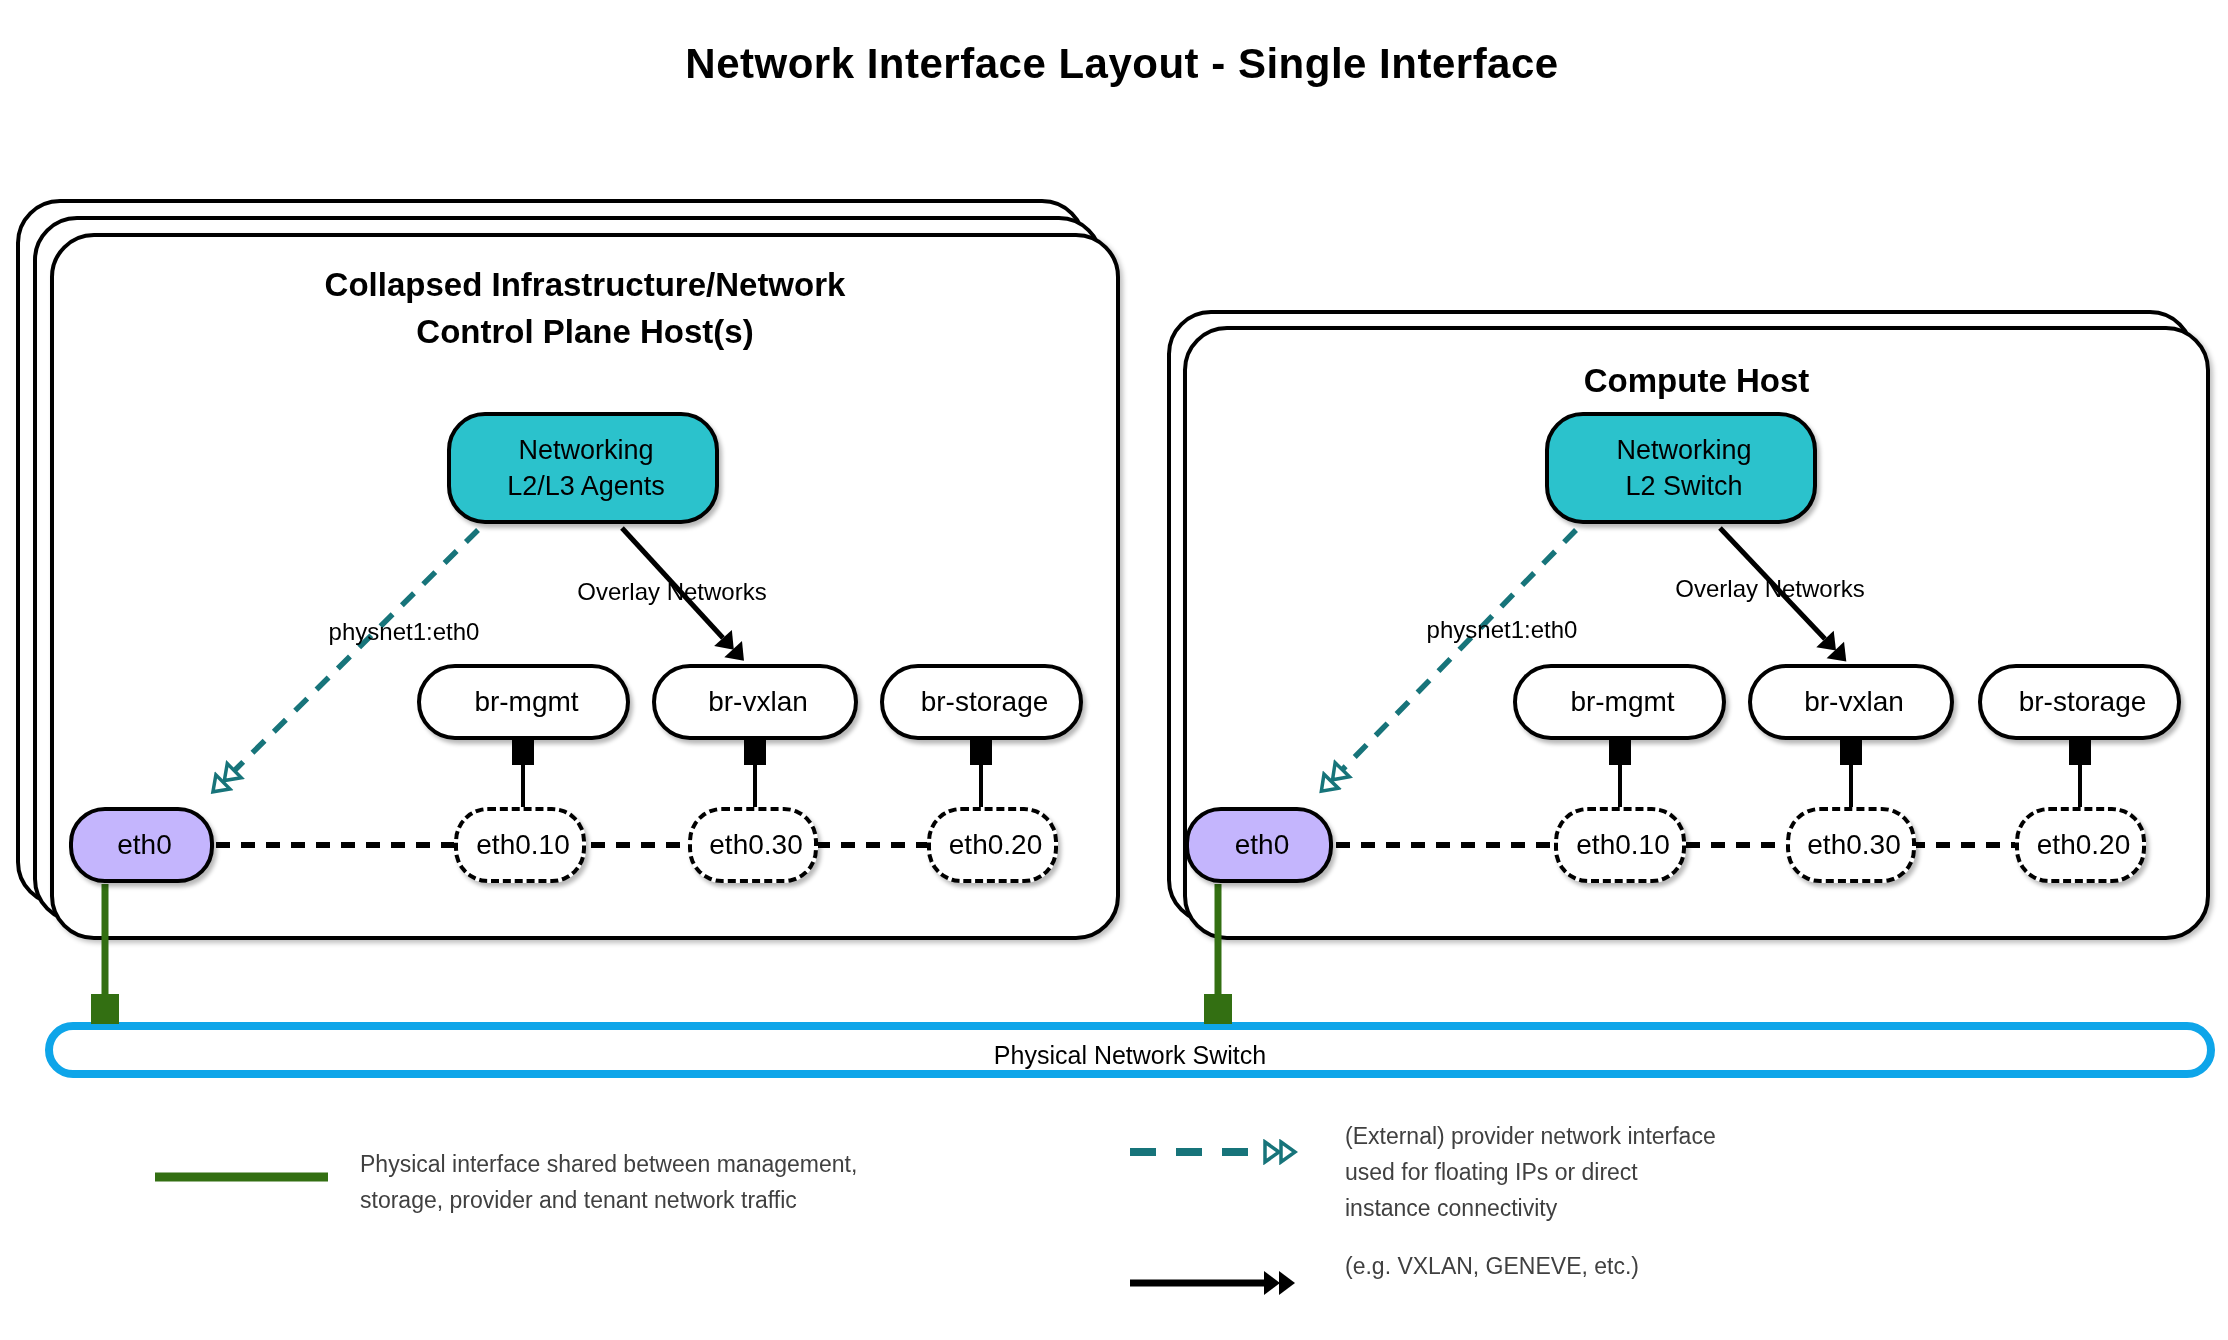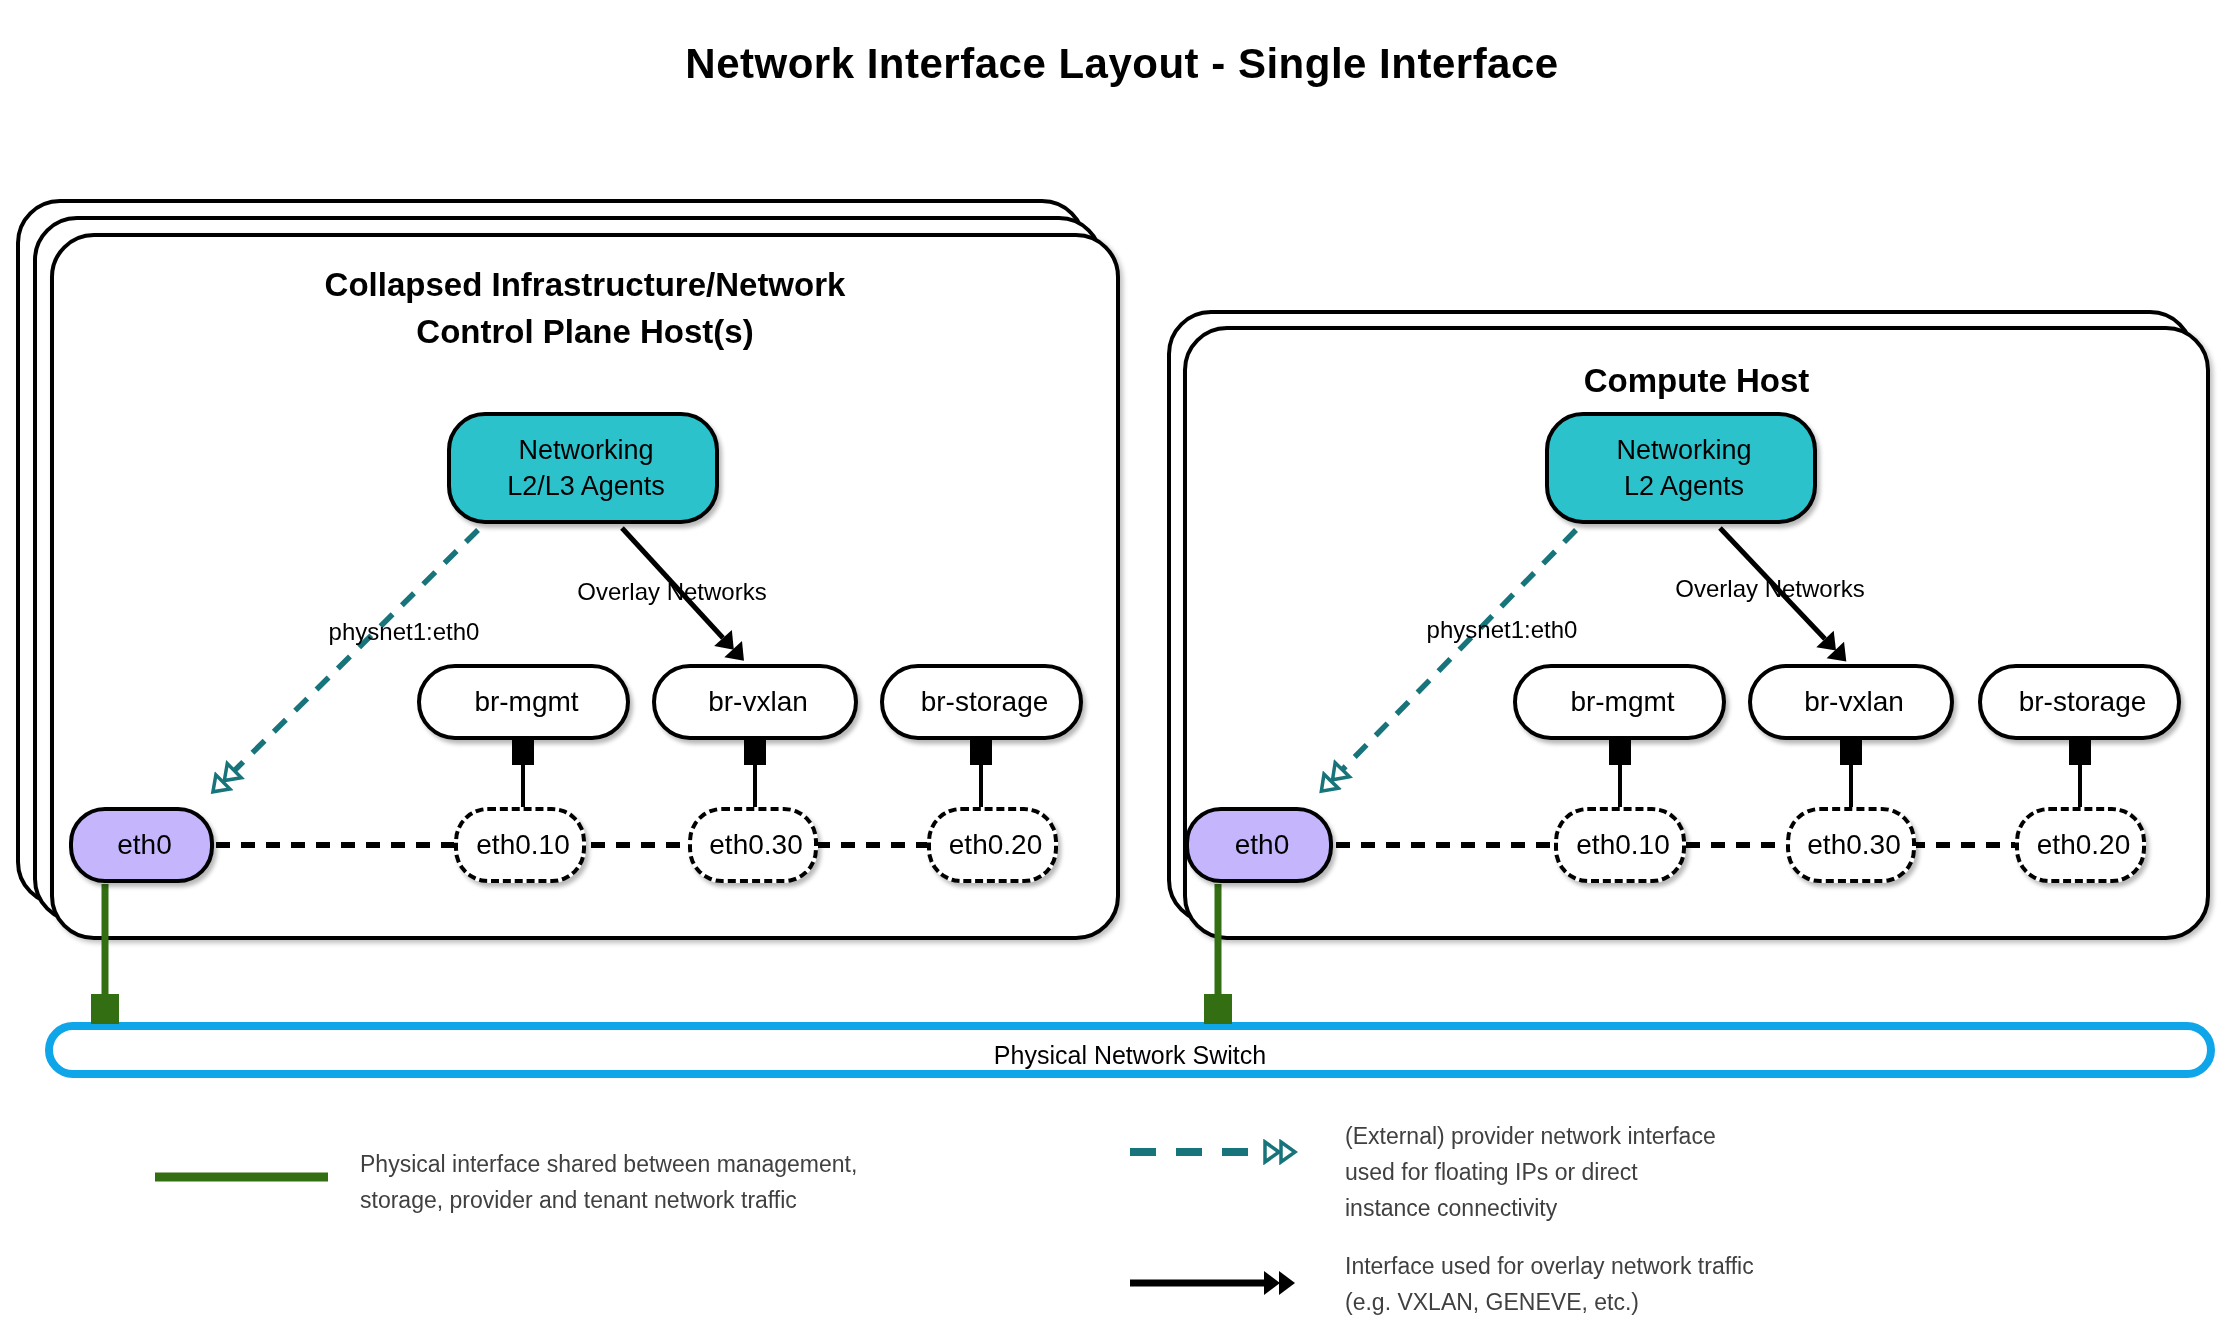--- a/index.html
+++ b/index.html
@@ -140,21 +140,21 @@
   <div class="pill dash z3" style="left:454px; top:807px; width:132px; height:76px;">eth0.10</div>
   <div class="pill dash z3" style="left:688px; top:807px; width:130px; height:76px;">eth0.30</div>
   <div class="pill dash z3" style="left:927px; top:807px; width:131px; height:76px;">eth0.20</div>
 
   <div class="host-heading z3" style="left:1183px; top:358px; width:1027px;">
     <div>Compute Host</div>
   </div>
 
   <div class="pill teal z3" style="left:1545px; top:412px; width:272px; height:112px;">
     <div>Networking</div>
-    <div>L2 Agents</div>
+    <div>L2 Switch</div>
   </div>
 
   <div class="lbl z3" style="left:1502px; top:630px;">physnet1:eth0</div>
   <div class="lbl z3" style="left:1770px; top:589px;">Overlay Networks</div>
 
   <div class="pill z3" style="left:1513px; top:664px; width:213px; height:76px;">br-mgmt</div>
   <div class="pill z3" style="left:1748px; top:664px; width:206px; height:76px;">br-vxlan</div>
   <div class="pill z3" style="left:1978px; top:664px; width:203px; height:76px;">br-storage</div>
 
   <div class="pill gray z3" style="left:1185px; top:807px; width:148px; height:76px;">eth0</div>
@@ -165,17 +165,16 @@
   <div class="legend-text z3" style="left:360px; top:1146px;">
     <div>Physical interface shared between management,</div>
     <div>storage, provider and tenant network traffic</div>
   </div>
   <div class="legend-text z3" style="left:1345px; top:1118px;">
     <div>(External) provider network interface</div>
     <div>used for floating IPs or direct</div>
     <div>instance connectivity</div>
   </div>
   <div class="legend-text z3" style="left:1345px; top:1248px;">
-    <div>Interface used for overlay network traffic</div>
     <div>(e.g. VXLAN, GENEVE, etc.)</div>
   </div>
 
 </div>
 
 </body></html>

